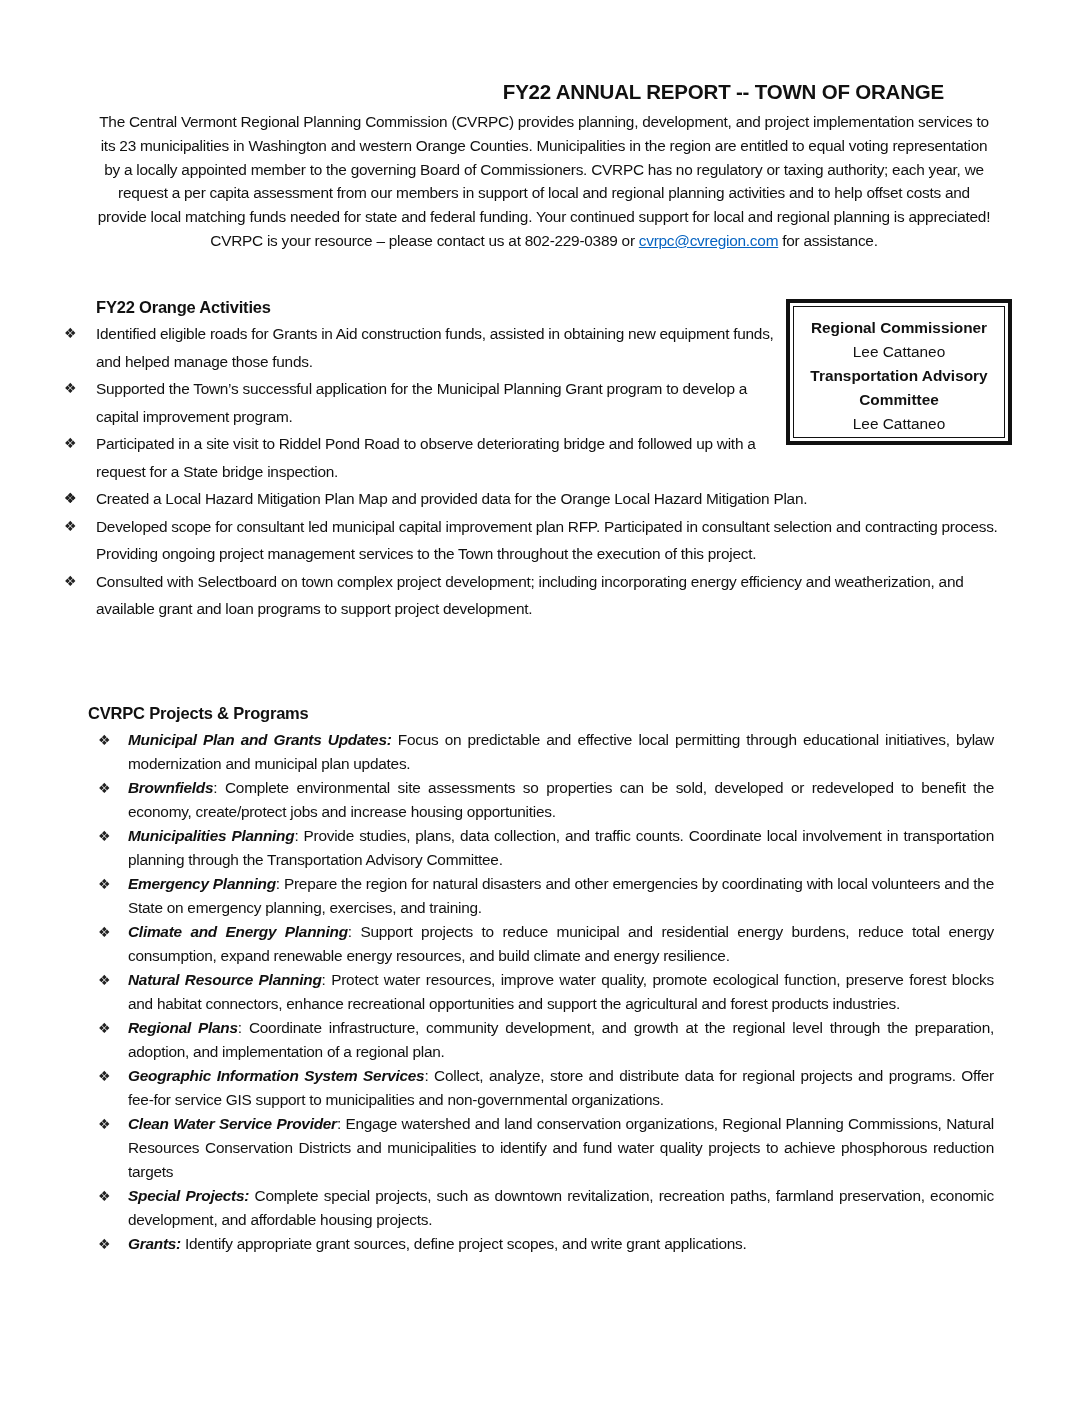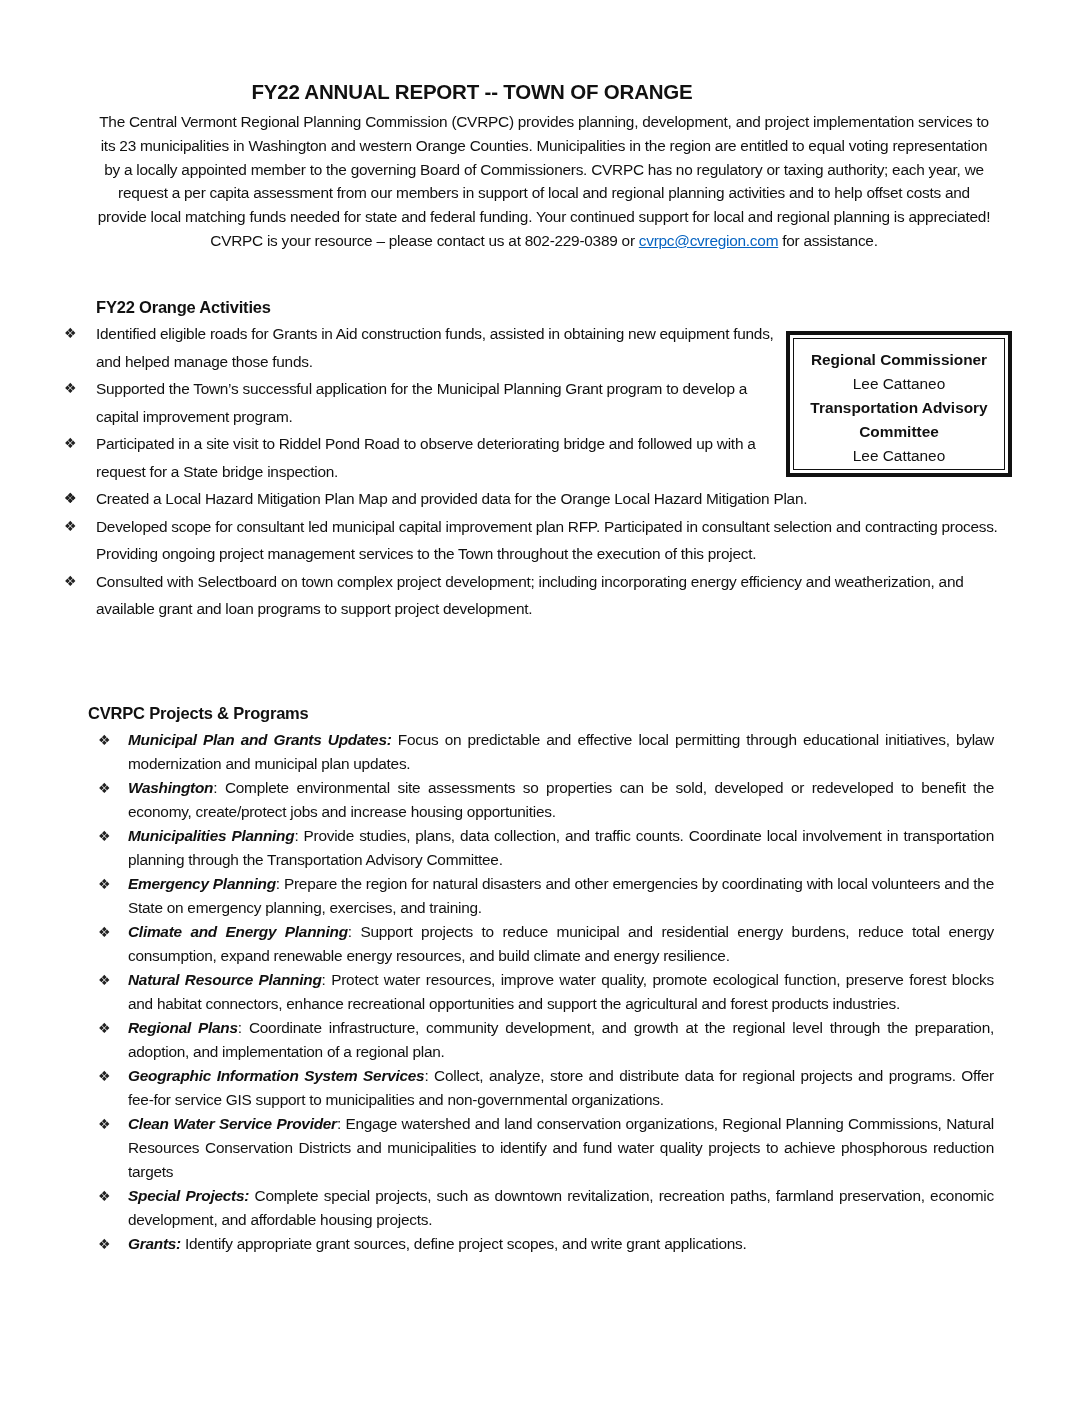--- a/index.html
+++ b/index.html
@@ -4,21 +4,21 @@
 <style>
   html, body { margin: 0; padding: 0; background: #ffffff; }
   body {
     width: 1088px; height: 1408px; position: relative; overflow: hidden;
     font-family: "Liberation Sans", "DejaVu Sans", sans-serif;
     color: #111111;
   }
   .page { position: absolute; left: 0; top: 0; width: 1088px; height: 1408px; }
   .title {
     position: absolute; left: 0; width: 944px; top: 80px;
-    text-align: center; font-weight: bold; font-size: 20.5px; letter-spacing: -0.2px;
+    text-align: right; font-weight: bold; font-size: 20.5px; letter-spacing: -0.2px;
   }
   .intro {
     position: absolute; left: 96px; width: 896px; top: 110px;
     font-size: 15.4px; line-height: 23.8px; letter-spacing: -0.25px; text-align: center;
   }
   .intro a { color: #0563c1; text-decoration: underline; }
   .h2 {
     position: absolute; font-weight: bold; font-size: 16.5px; letter-spacing: -0.2px;
   }
   .list { position: absolute; margin: 0; padding: 0; list-style: none; }
@@ -29,21 +29,21 @@
   .acts { left: 64px; top: 320px; width: 940px; font-size: 15.4px; line-height: 27.5px; letter-spacing: -0.25px; }
   .acts li { padding-left: 32px; }
   .acts .bullet { left: 0; top: 0; }
   .acts li.narrow { width: 690px; }
   .progs { left: 96px; top: 728px; width: 898px; font-size: 15.4px; line-height: 24px; letter-spacing: -0.25px; }
   .progs li { padding-left: 32px; text-align: justify; }
   .progs .bullet { left: 2px; top: 0; }
   .progs .lbl { font-weight: bold; font-style: italic; }
   .box {
     position: absolute; left: 786px; top: 299px; width: 226px; height: 146px;
-    border: 4px solid #111; box-sizing: border-box; background: #fff; margin-top: 32px;
+    border: 4px solid #111; box-sizing: border-box; background: #fff;
   }
   .box-inner {
     position: absolute; left: 3px; top: 3px; right: 3px; bottom: 3px;
     border: 1px solid #111; text-align: center;
     font-size: 15.4px; line-height: 24px; padding-top: 9px; box-sizing: border-box;
   }
   .box-inner .b { font-weight: bold; }
 </style>
 </head>
 <body>
@@ -73,21 +73,21 @@
     <li><span class="bullet">❖</span></li>
     <li><span class="bullet">❖</span><span>Created a Local Hazard Mitigation Plan Map and provided data for the Orange Local Hazard Mitigation Plan.</span></li>
     <li><span class="bullet">❖</span><span>Developed scope for consultant led municipal capital improvement plan RFP. Participated in consultant selection and contracting process. Providing ongoing project management services to the Town throughout the execution of this project.</span></li>
     <li><span class="bullet">❖</span><span>Consulted with Selectboard on town complex project development; including incorporating energy efficiency and weatherization, and available grant and loan programs to support project development.</span></li>
   </ul>
 
   <div class="h2" style="left:88px; top:704px;">CVRPC Projects &amp; Programs</div>
 
   <ul class="list progs">
     <li><span class="bullet">❖</span><span class="lbl">Municipal Plan and Grants Updates:</span><span> Focus on predictable and effective local permitting through educational initiatives, bylaw modernization and municipal plan updates.</span></li>
-    <li><span class="bullet">❖</span><span class="lbl">Washington</span><span>: Complete environmental site assessments so properties can be sold, developed or redeveloped to benefit the economy, create/protect jobs and increase housing opportunities.</span></li>
+    <li><span class="bullet">❖</span><span class="lbl">Brownfields</span><span>: Complete environmental site assessments so properties can be sold, developed or redeveloped to benefit the economy, create/protect jobs and increase housing opportunities.</span></li>
     <li><span class="bullet">❖</span><span class="lbl">Municipalities Planning</span><span>: Provide studies, plans, data collection, and traffic counts. Coordinate local involvement in transportation planning through the Transportation Advisory Committee.</span></li>
     <li><span class="bullet">❖</span><span class="lbl">Emergency Planning</span><span>: Prepare the region for natural disasters and other emergencies by coordinating with local volunteers and the State on emergency planning, exercises, and training.</span></li>
     <li><span class="bullet">❖</span><span class="lbl">Climate and Energy Planning</span><span>: Support projects to reduce municipal and residential energy burdens, reduce total energy consumption, expand renewable energy resources, and build climate and energy resilience.</span></li>
     <li><span class="bullet">❖</span><span class="lbl">Natural Resource Planning</span><span>: Protect water resources, improve water quality, promote ecological function, preserve forest blocks and habitat connectors, enhance recreational opportunities and support the agricultural and forest products industries.</span></li>
     <li><span class="bullet">❖</span><span class="lbl">Regional Plans</span><span>: Coordinate infrastructure, community development, and growth at the regional level through the preparation, adoption, and implementation of a regional plan.</span></li>
     <li><span class="bullet">❖</span><span class="lbl">Geographic Information System Services</span><span>: Collect, analyze, store and distribute data for regional projects and programs. Offer fee-for service GIS support to municipalities and non-governmental organizations.</span></li>
     <li><span class="bullet">❖</span><span class="lbl">Clean Water Service Provider</span><span>: Engage watershed and land conservation organizations, Regional Planning Commissions, Natural Resources Conservation Districts and municipalities to identify and fund water quality projects to achieve phosphorous reduction targets</span></li>
     <li><span class="bullet">❖</span><span class="lbl">Special Projects:</span><span> Complete special projects, such as downtown revitalization, recreation paths, farmland preservation, economic development, and affordable housing projects.</span></li>
     <li><span class="bullet">❖</span><span class="lbl">Grants:</span><span> Identify appropriate grant sources, define project scopes, and write grant applications.</span></li>
   </ul>

